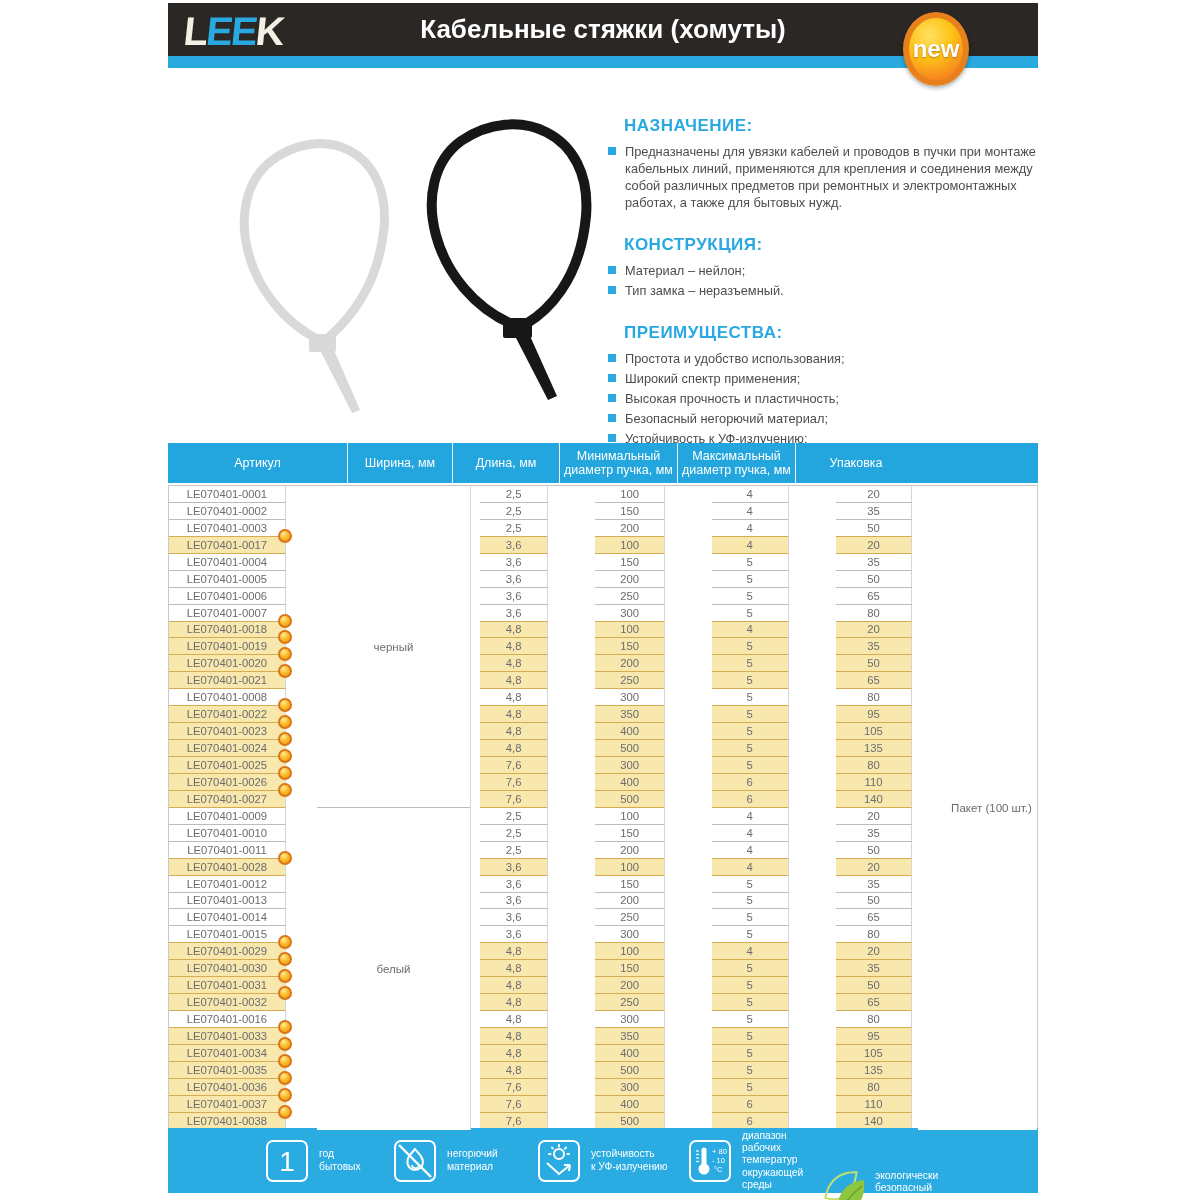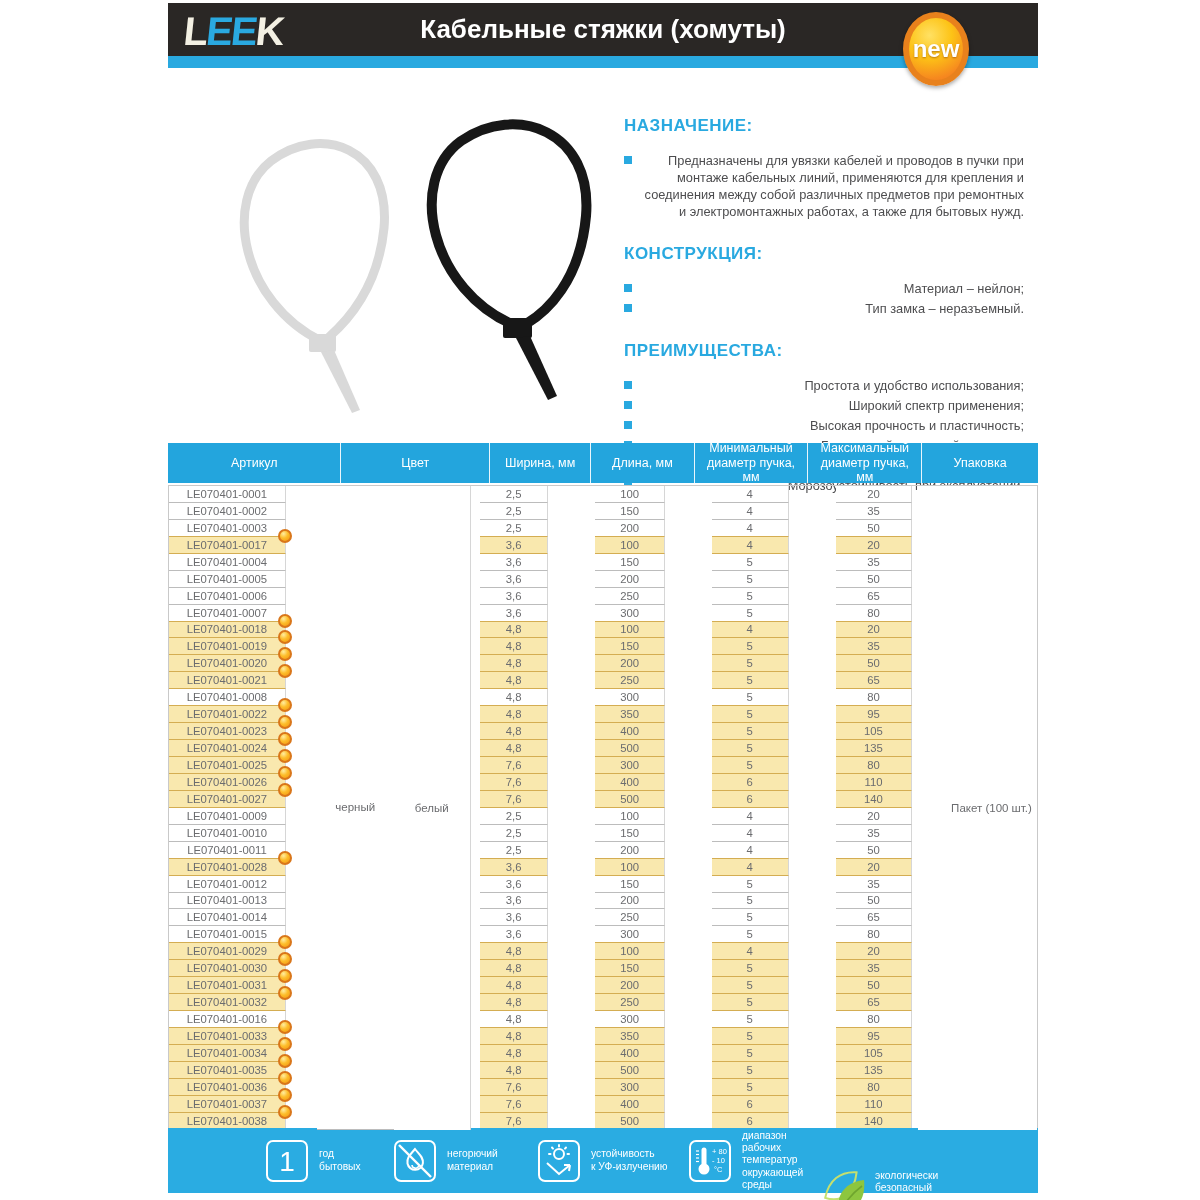--- a/index.html
+++ b/index.html
@@ -16,41 +16,41 @@
   .new-badge{position:absolute;left:735px;top:12px;width:66px;height:74px;border-radius:50%;background:radial-gradient(circle at 38% 28%,#ffe163 0%,#fdc316 40%,#f6881f 78%,#ee7623 100%);border:6px solid #e8811c;box-shadow:0 2px 4px rgba(0,0,0,.35);display:flex;align-items:center;justify-content:center;z-index:10;box-sizing:border-box;}
   .new-badge span{color:#ffffff;font-size:24px;font-weight:bold;text-shadow:0 1px 2px rgba(120,50,0,.5);}
 
   
   .products{position:absolute;left:20px;top:88px;width:450px;height:350px;}
 
   
   .info{position:absolute;left:440px;top:116px;width:432px;}
   .info-section{margin-bottom:24px;}
   .info-heading{margin:0 0 7px 16px;color:#29a9e0;font-size:17px;font-weight:bold;letter-spacing:.5px;}
-  .bullets{list-style:none;margin:16px;padding:0;text-align:right;}
+  .bullets{list-style:none;margin:0;padding:0;}
   .bullet-item{position:relative;padding-left:17px;color:#4d4d4f;font-size:12.8px;line-height:1.33;margin-bottom:3px;}
   .bullet-item::before{content:"";position:absolute;left:0;top:4px;width:8px;height:8px;background:#29a9e0;}
 
   
   .catalog-table{position:absolute;left:0;top:443px;width:870px;}
   .thead{display:flex;height:40px;background:#23a5dd;}
   .th{display:flex;align-items:center;justify-content:center;text-align:center;color:#ffffff;font-size:12.5px;line-height:1.15;border-right:1px solid rgba(255,255,255,.9);box-sizing:border-box;padding:0 4px;}
   .th:last-child{border-right:none;}
   .c0{width:180px;} .c1{width:154px;} .c2{width:105px;} .c3{width:107px;} .c4{width:118px;} .c5{width:118px;} .c6{width:120px;}
   .tbody{position:relative;margin-top:2px;border-left:1px solid #c9c9c9;border-right:1px solid #c9c9c9;border-top:1px solid #c9c9c9;border-bottom:1px solid #a9a9a9;box-sizing:content-box;}
   .trow{display:flex;height:16.95px;gap:47px;}
   .td{display:flex;align-items:center;justify-content:center;font-size:11.3px;color:#6b6c6f;border-right:1px solid #d6d6d6;border-bottom:1px solid #bcbcbc;box-sizing:border-box;background:#ffffff;}
   .td.sku{position:relative;}
   .td.spacer{border-bottom:none;background:#ffffff;}
   .td.c6{border-right:none;}
   .trow.hl .td:not(.spacer){background:#f9e8ae;border-bottom-color:#d4ad52;}
   .trow.pre-hl .td:not(.spacer){border-bottom-color:#d4ad52;}
   .bead{position:absolute;right:-7px;top:-8px;width:14px;height:14px;border-radius:50%;background:radial-gradient(circle at 35% 28%,#ffeda0 0%,#fdbd2a 45%,#f1920f 100%);border:2px solid #d9761a;box-sizing:border-box;z-index:3;}
   .col-overlay{position:absolute;top:0;height:100%;background:#ffffff;z-index:1;box-sizing:border-box;}
-  .col-color-overlay{left:148px;width:154px;border-right:1px solid #d6d6d6;display:flex;flex-direction:row;}
+  .col-color-overlay{left:148px;width:154px;border-right:1px solid #d6d6d6;display:flex;flex-direction:column;}
   .color-half{flex:1;display:flex;align-items:center;justify-content:center;font-size:11.5px;color:#6b6c6f;}
   .color-half.first{border-bottom:1px solid #bcbcbc;}
   .col-pack-overlay{right:0;width:119px;display:flex;align-items:center;justify-content:center;font-size:11.5px;color:#6b6c6f;padding-left:28px;}
 
   
   .footer{position:absolute;left:0;top:1128px;width:870px;height:65px;background:#2aace2;}
   .feature{position:absolute;top:0;height:65px;display:flex;align-items:center;gap:9px;}
   .ficon{display:block;width:46px;height:46px;flex:none;}
   .flabel{color:#ffffff;font-size:10.3px;line-height:1.18;white-space:pre-line;}
 </style>
@@ -108,21 +108,20 @@
           <li class="bullet-item">Безопасный негорючий материал;</li>
           <li class="bullet-item">Устойчивость к УФ-излучению;</li>
           <li class="bullet-item">Морозоустойчивость при эксплуатации.</li>
         </ul>
       </div>
     </div>
 
   <div class="catalog-table">
     <div class="thead">
         <div class="th c0">Артикул</div>
-        <div class="th c1">Цвет</div>
         <div class="th c2">Ширина, мм</div>
         <div class="th c3">Длина, мм</div>
         <div class="th c4">Минимальный диаметр пучка, мм</div>
         <div class="th c5">Максимальный диаметр пучка, мм</div>
         <div class="th c6">Упаковка</div>
       </div>
     <div class="tbody">
       <div class="col-overlay col-color-overlay">
         <div class="color-half first">черный</div>
         <div class="color-half">белый</div>

